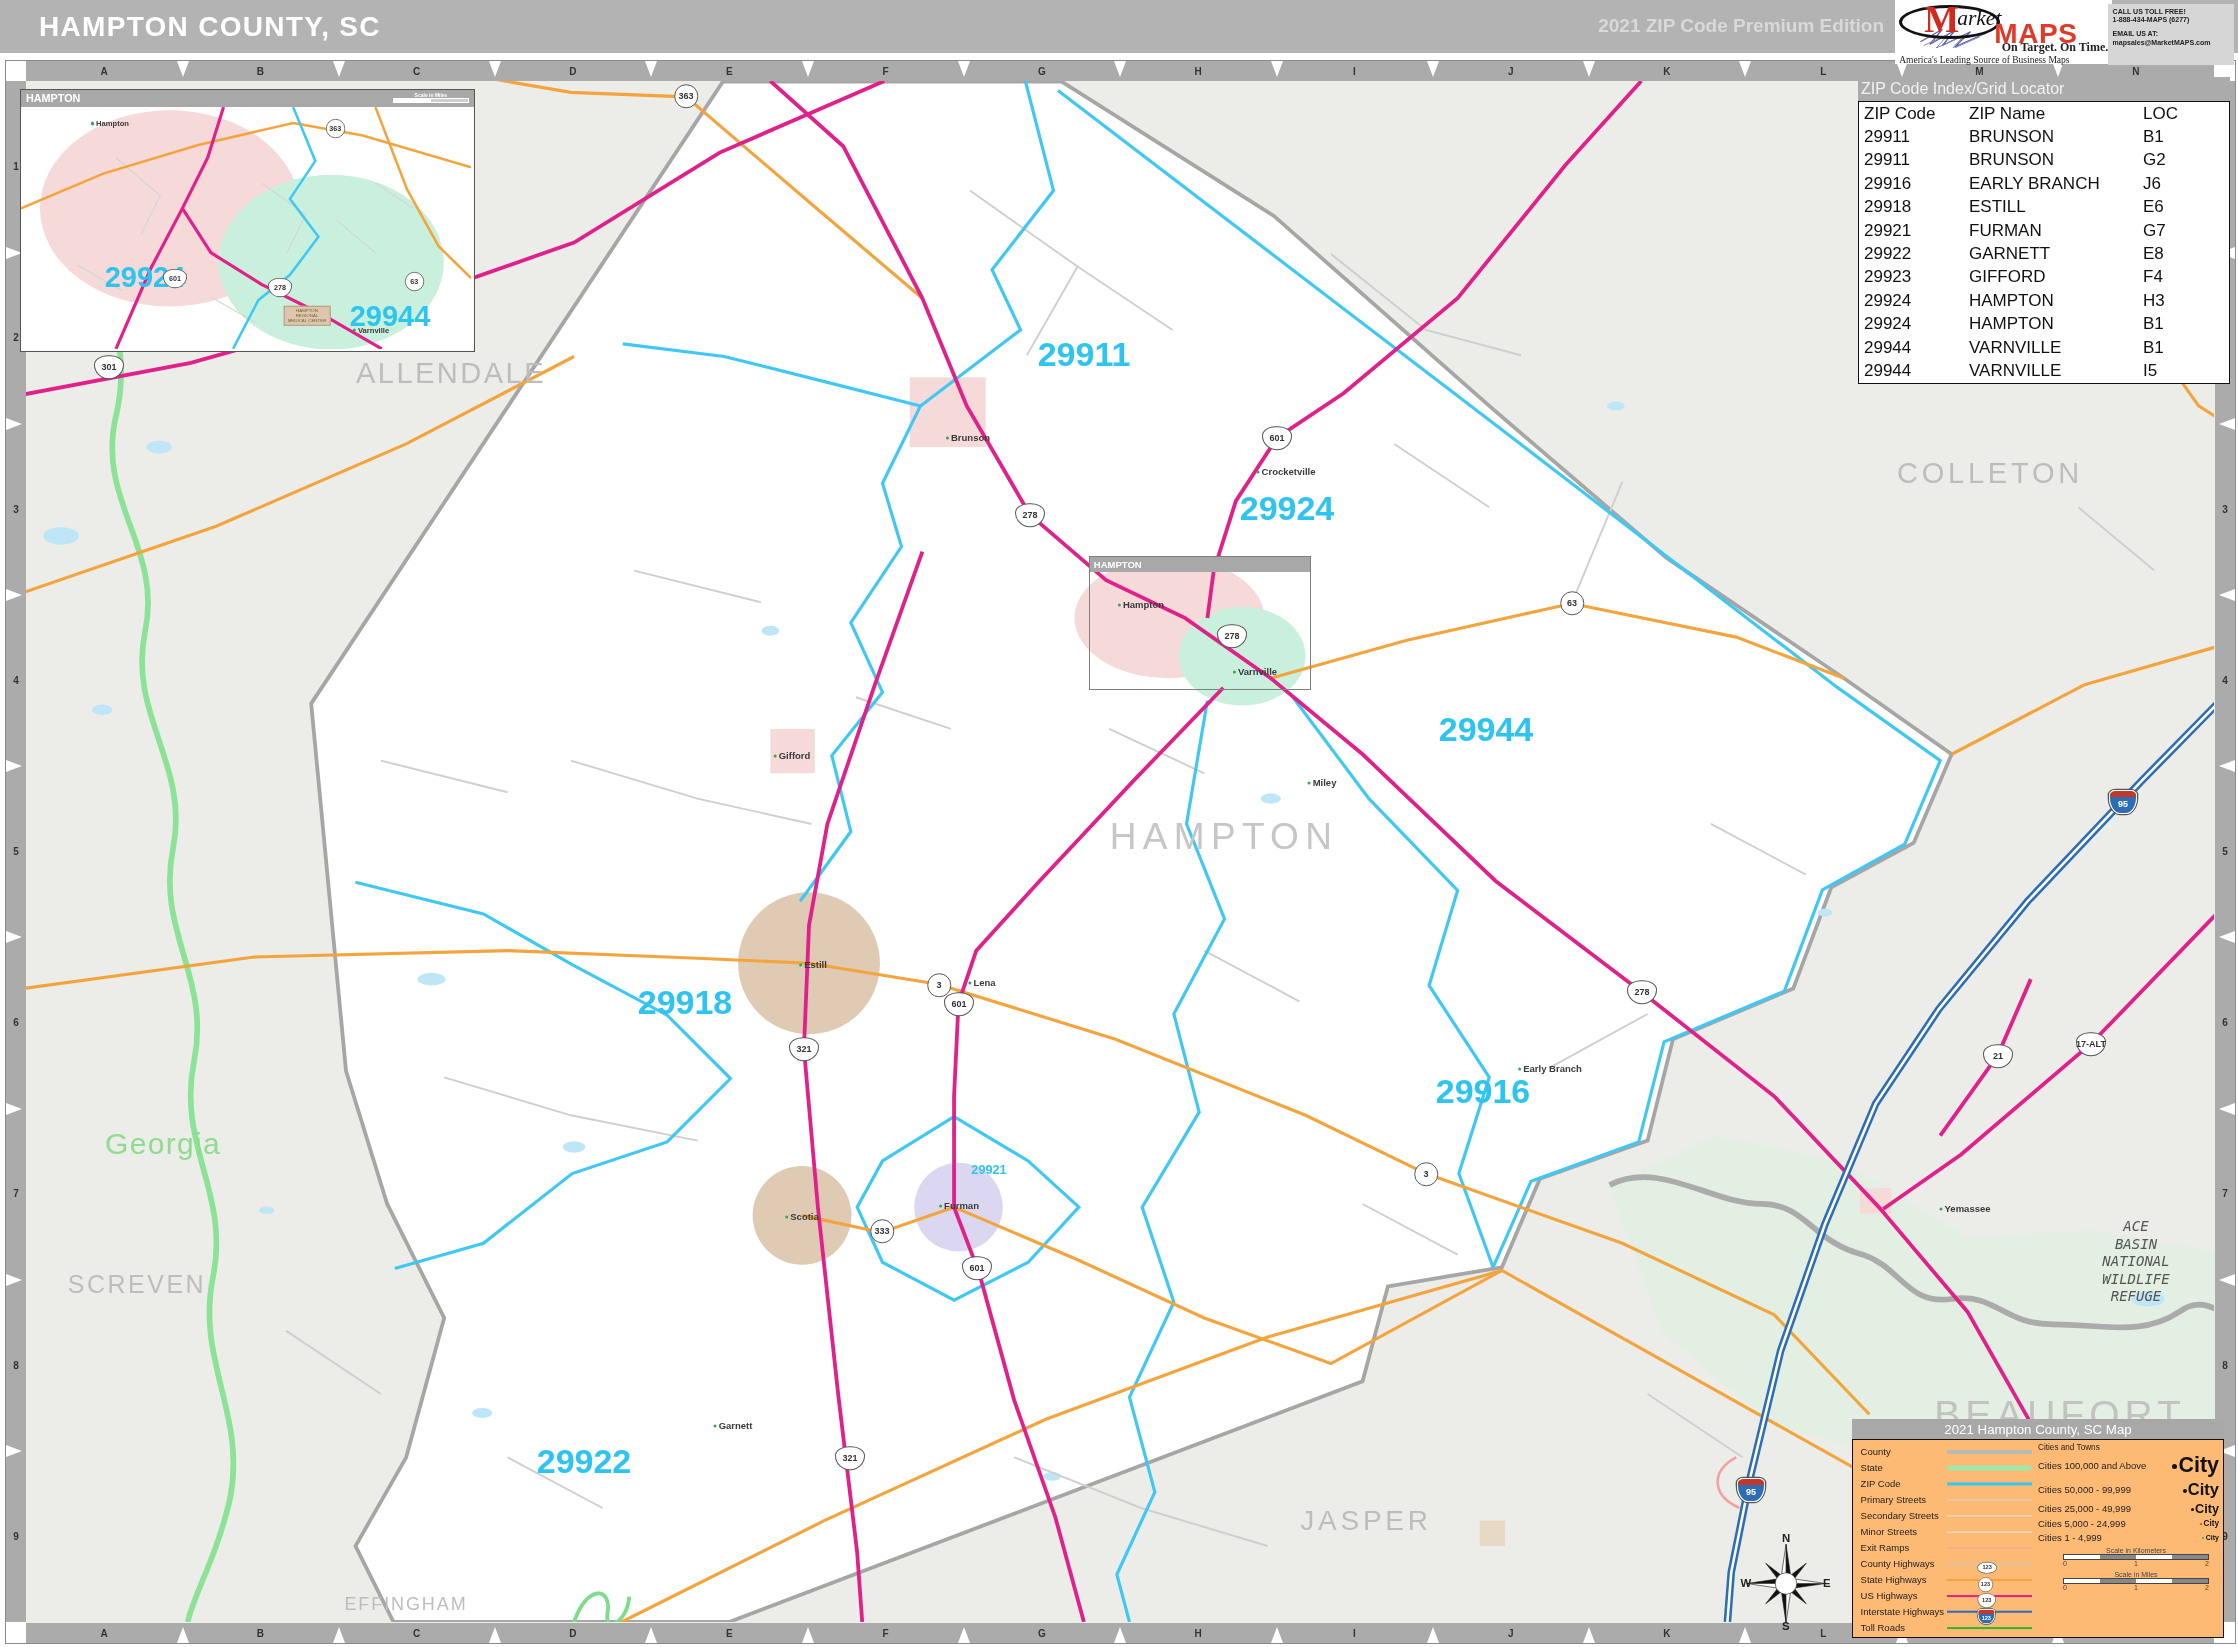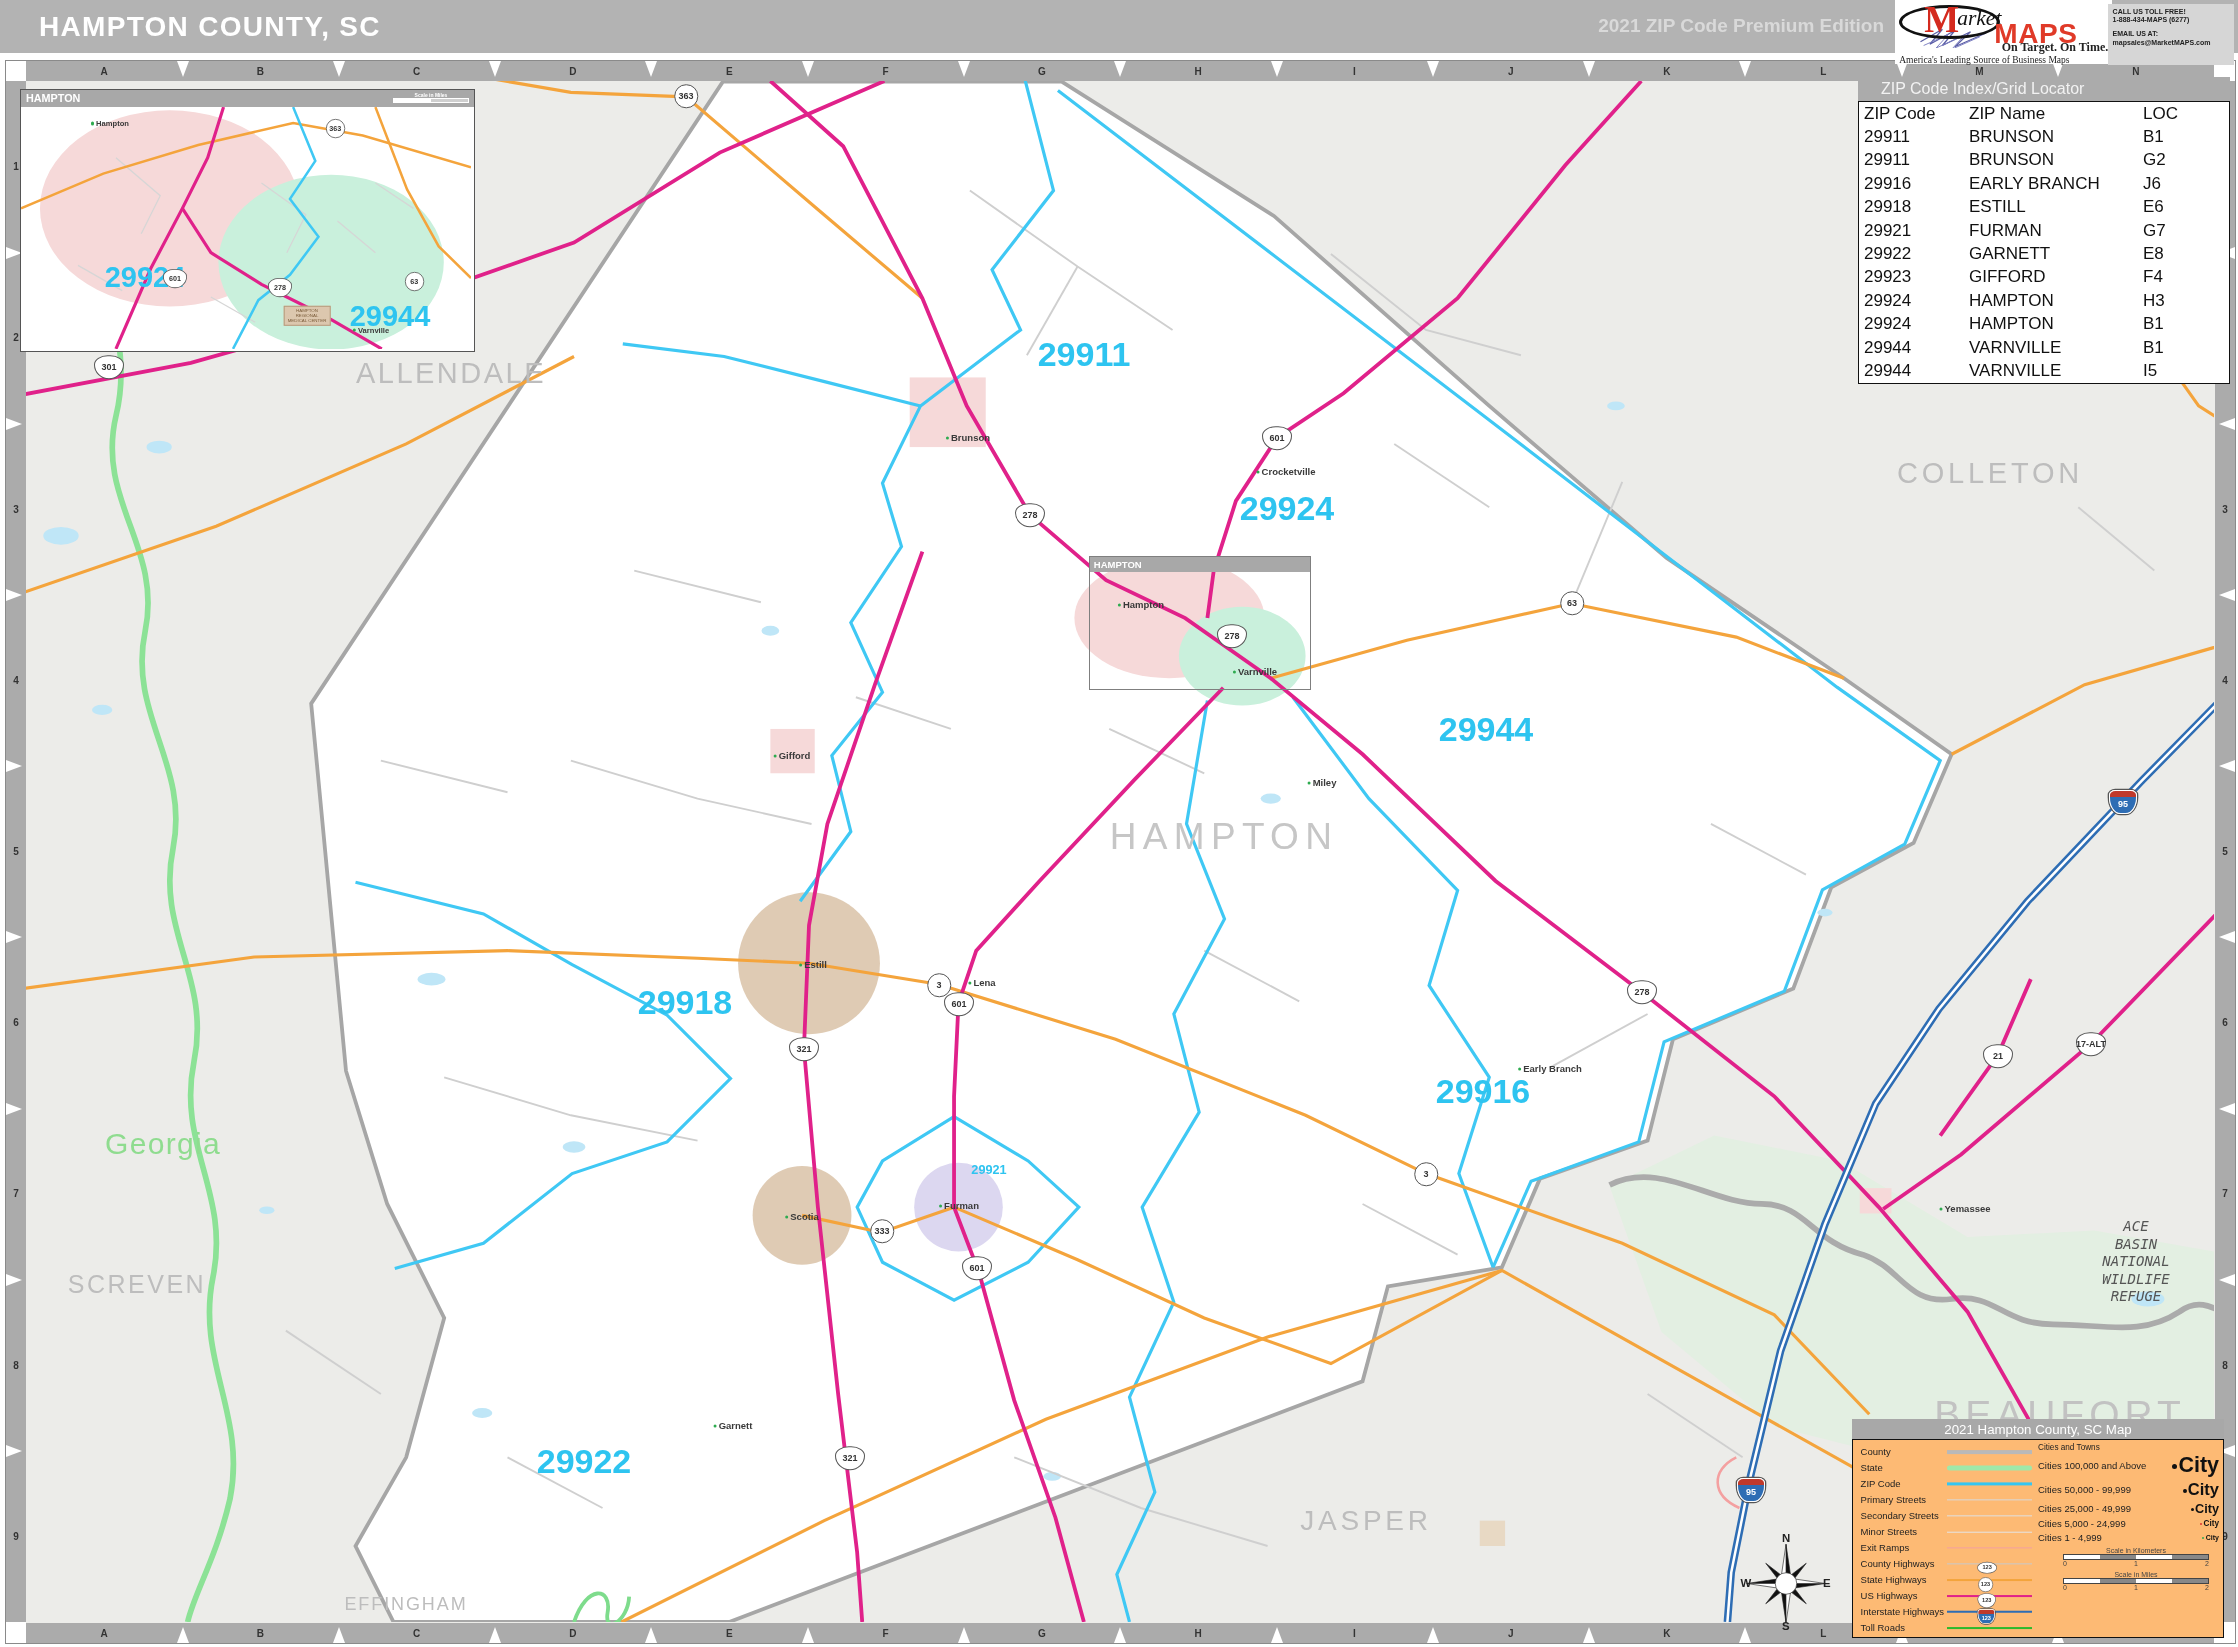--- a/index.html
+++ b/index.html
@@ -66,21 +66,21 @@
              font-weight:bold;display:flex;align-items:center;padding-left:5px;}
   .inset-scale{position:absolute;right:5px;top:1.9px;width:76px;color:#fff;font-size:5px;text-align:center;}
   .inset-scale .bar{height:3.2px;border:0.6px solid #fff;background:linear-gradient(90deg,#fff 0 50%,#cfcfcf 50% 100%);}
   .inset-body{position:absolute;left:0;top:16.5px;width:450px;height:242px;overflow:hidden;background:#fff;}
   .inset .town{font-size:7.6px;}
   .inset .map-zip{font-size:29px;}
   .landmark{position:absolute;transform:translate(-50%,-50%);width:42px;background:#dcc7ae;border:0.6px solid #b59b7c;
             color:#7a5c3a;font-size:4.4px;text-align:center;line-height:1.2;z-index:4;padding:1.3px;}
   
   .ztable{position:absolute;left:1858px;top:77px;width:372px;z-index:12;}
-  .ztable-bar{height:24px;background:#ababab;color:#f2f2f2;font-size:16px;display:flex;align-items:center;padding-left:23px;}
+  .ztable-bar{height:24px;background:#ababab;color:#f2f2f2;font-size:16px;display:flex;align-items:center;padding-left:3px;}
   .ztable-body{background:#fff;border:1.9px solid #111;}
   .zrow{display:grid;grid-template-columns:105px 174px 1fr;font-size:17px;color:#111;height:23.4px;align-items:center;padding-left:5px;}
   
   .legend{position:absolute;left:1852px;top:1419px;width:372px;height:173px;z-index:20;}
   .legend-bar{height:20px;background:#a8a8a8;color:#fff;font-size:13.3px;display:flex;align-items:center;justify-content:center;}
   .legend-body{position:relative;background:#fdba74;border:1.3px solid #111;height:197px;}
   .lg-roads{position:absolute;left:7.6px;top:3.8px;width:171px;}
   .lg-row{position:relative;height:16px;display:flex;align-items:center;}
   .lg-row .lbl{font-size:9.5px;color:#222;width:86px;}
   .lg-row .samp{position:relative;flex:1;height:100%;}

